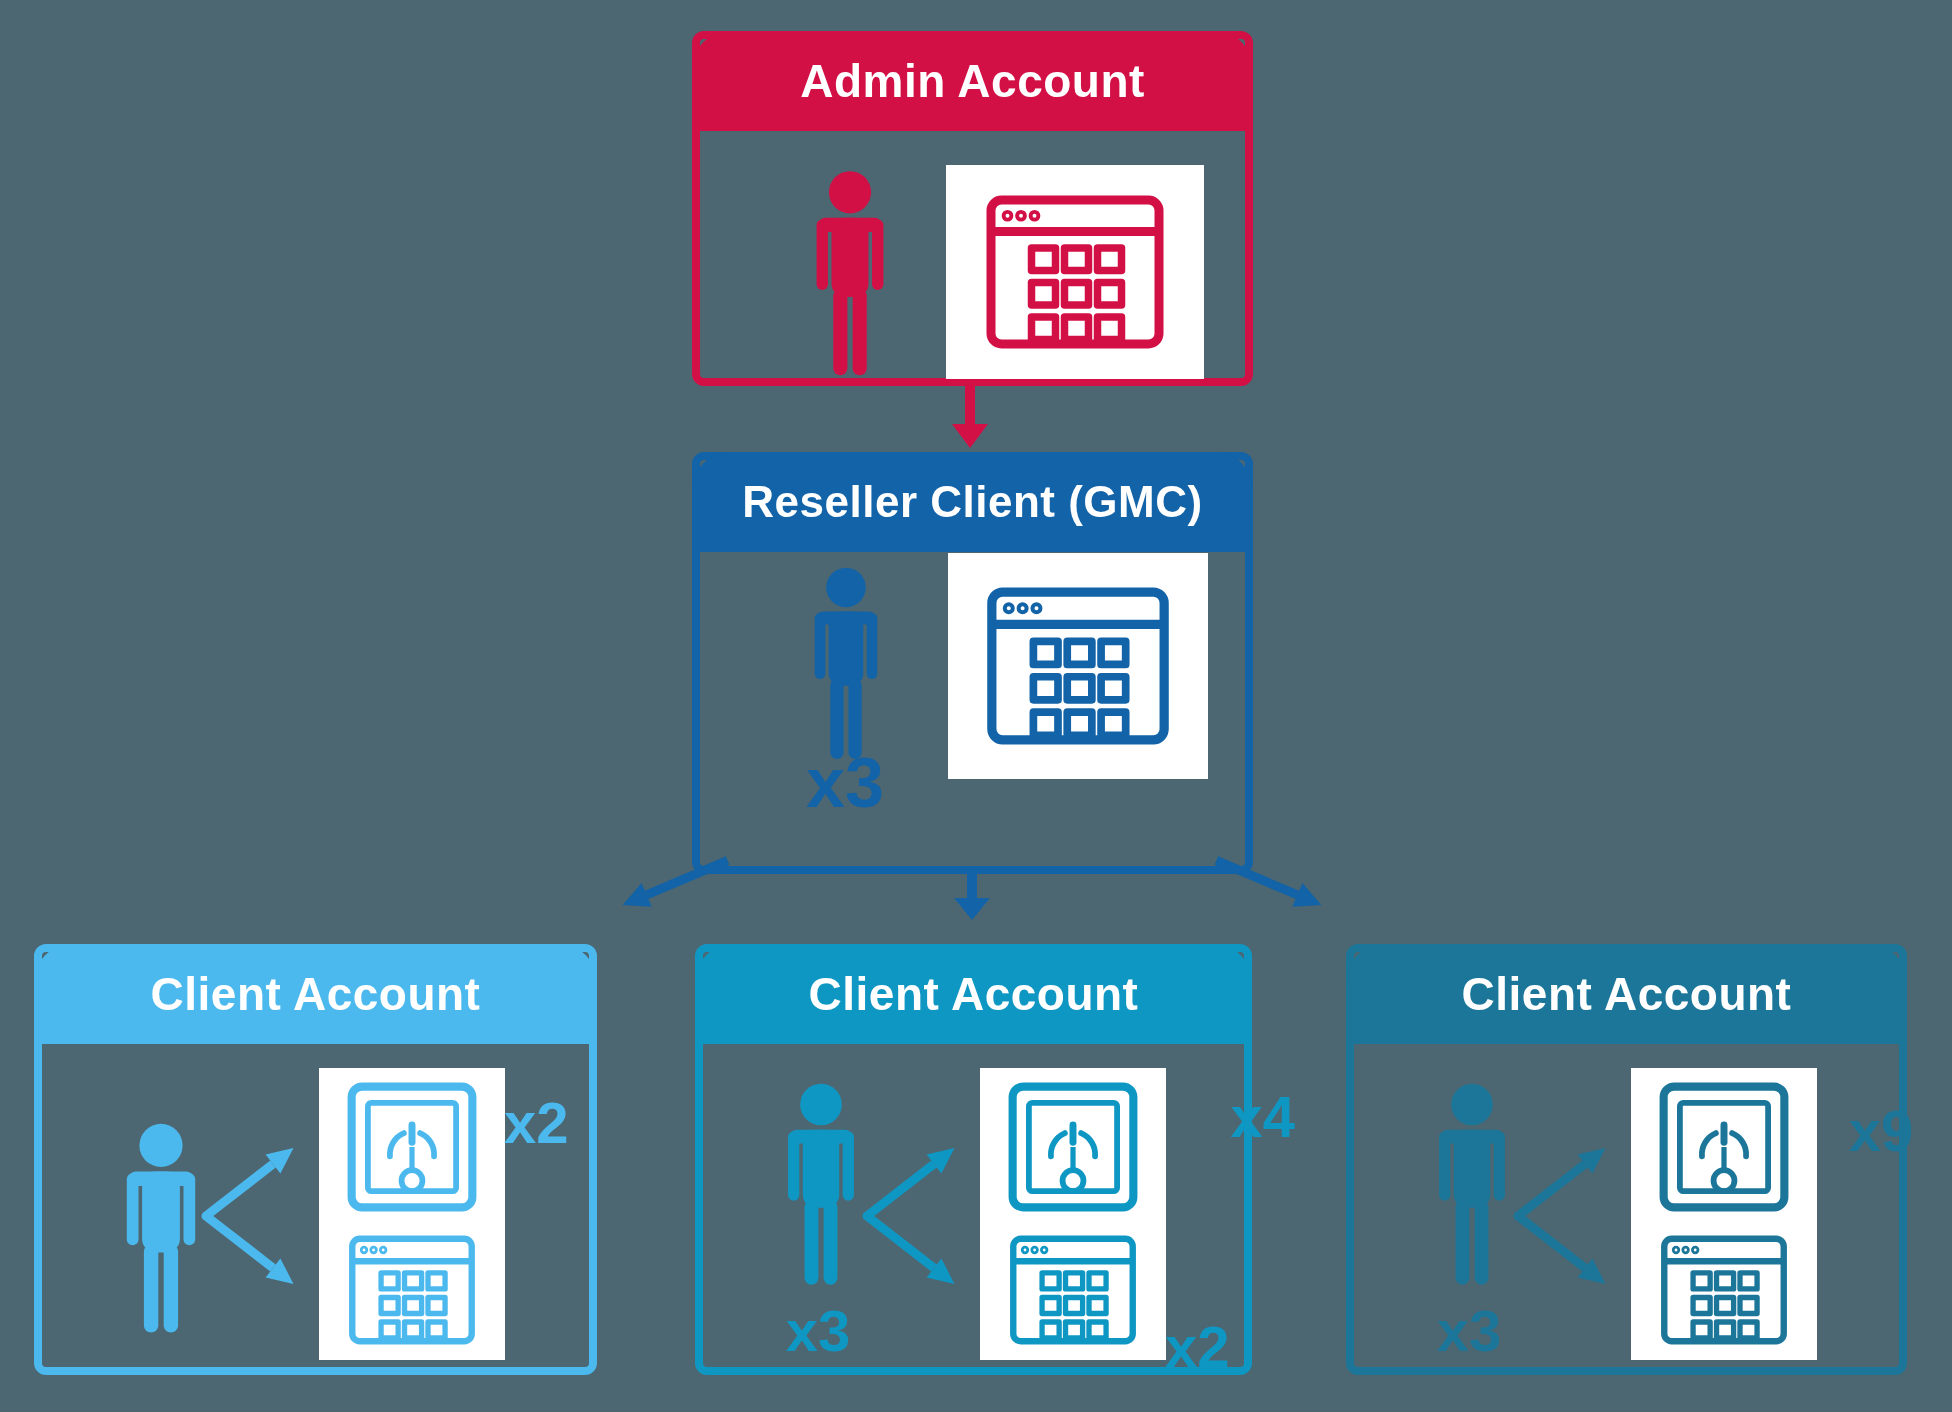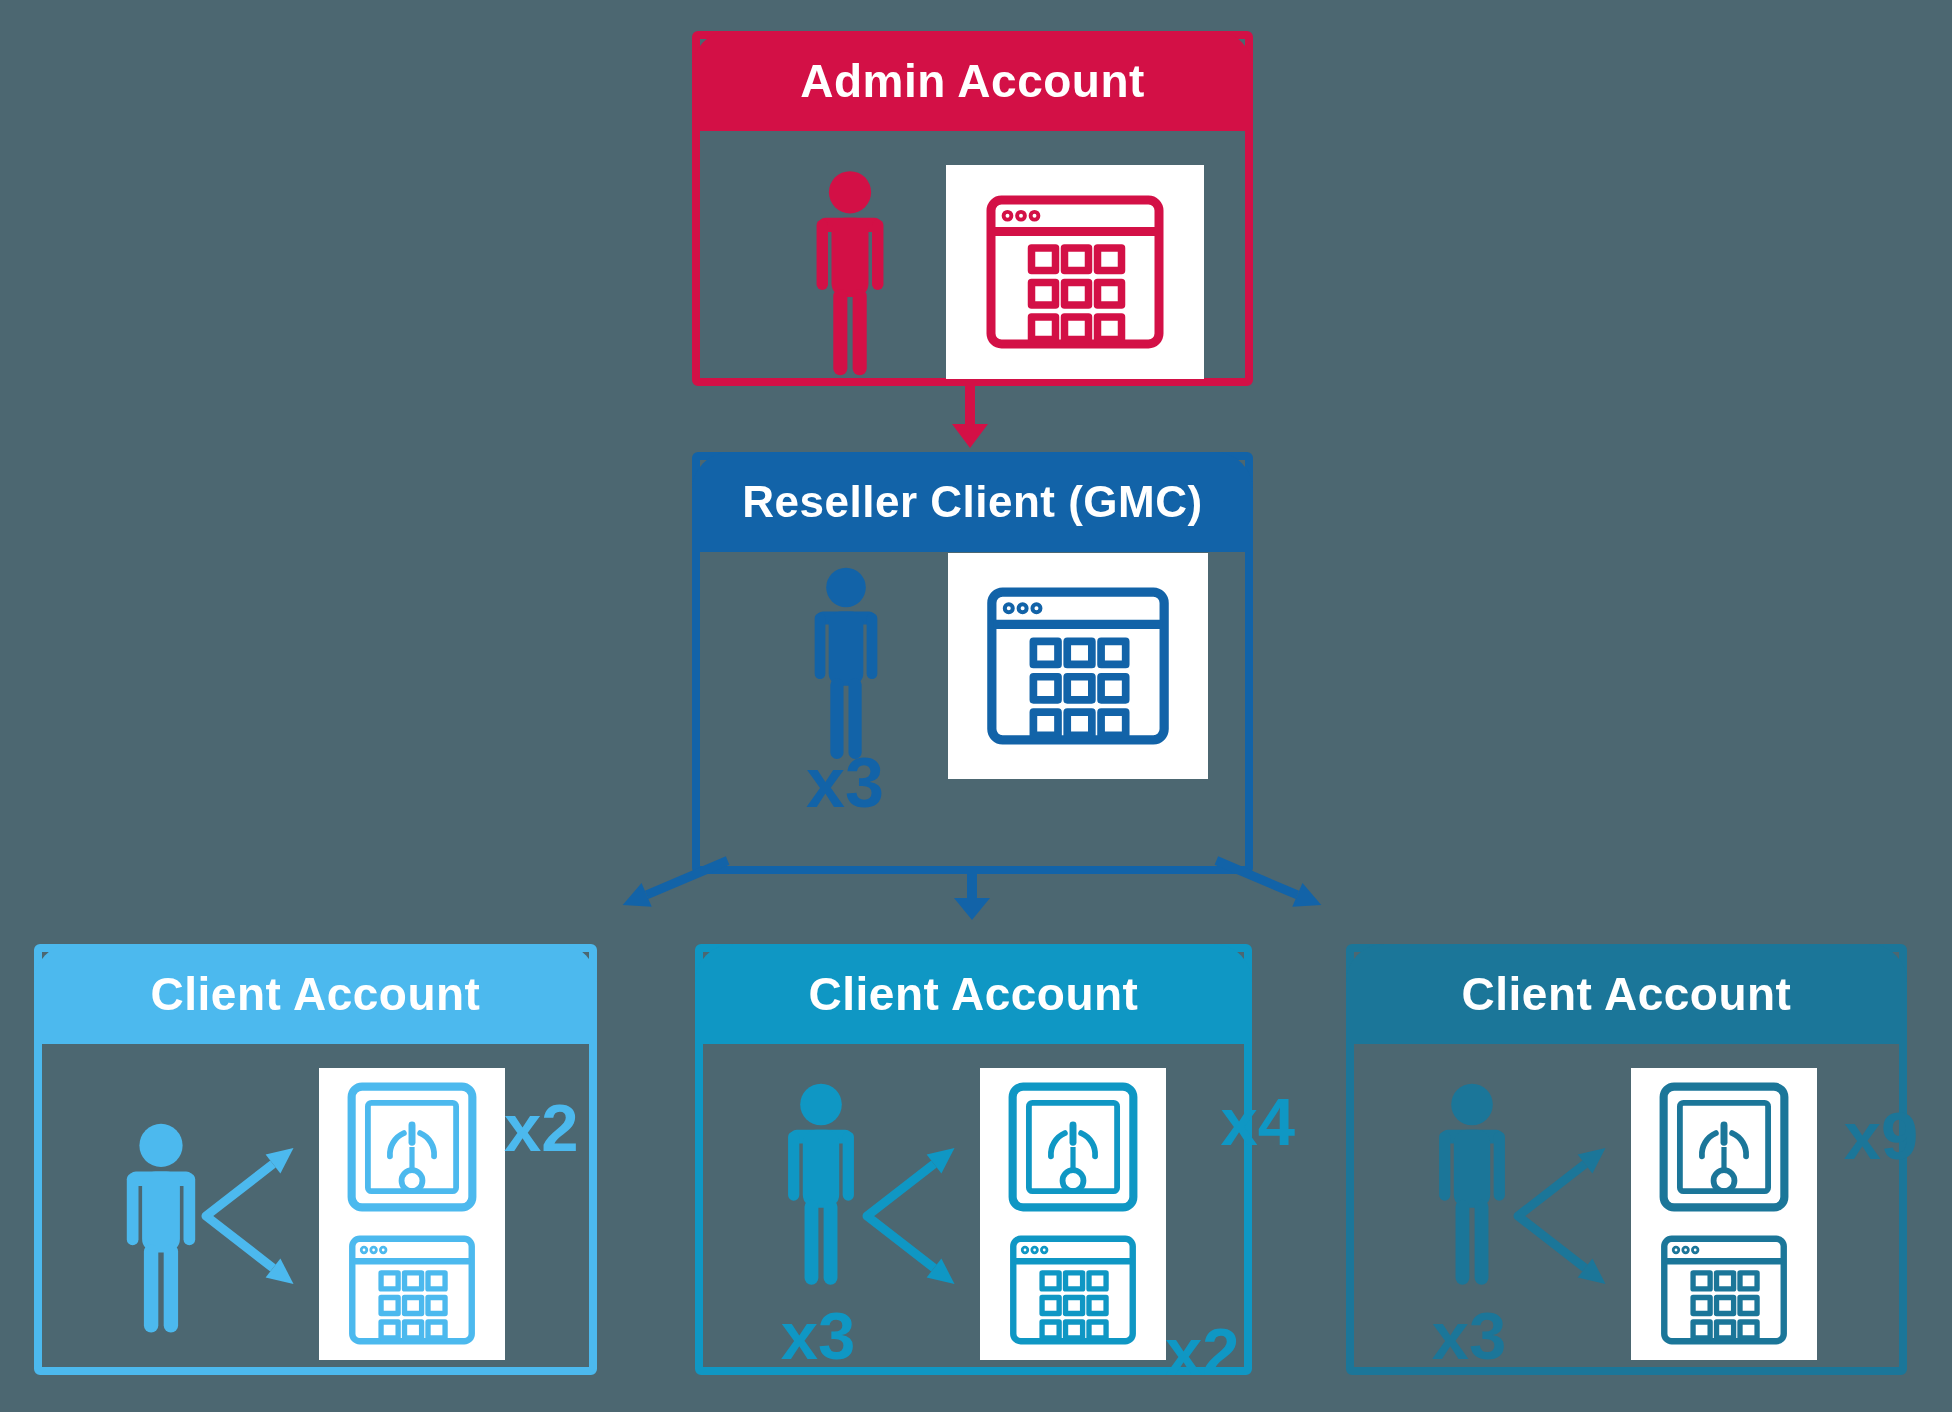--- a/index.html
+++ b/index.html
@@ -15,21 +15,21 @@
   
   .t-admin{--c:var(--c-admin,#D31046);}
   .t-reseller{--c:var(--c-reseller,#1263A8);}
   .t-c1{--c:var(--c-client_left,#4CB9EE);}
   .t-c2{--c:var(--c-client_middle,#0F97C4);}
   .t-c3{--c:var(--c-client_right,#1B7699);}
 
   .acct{
     position:absolute;
     border:8px solid var(--c);
-    border-radius:6px;
+    border-radius:12px;
     box-sizing:border-box;
   }
   .hd{
     position:absolute;left:-8px;top:-8px;right:-8px;height:100px;
     background:var(--c);
     border-radius:38px 38px 0 0;
     display:flex;align-items:center;justify-content:center;
   }
   .hd span{
     color:#FFFFFF;font-weight:700;font-size:46px;letter-spacing:0.5px;
@@ -39,21 +39,21 @@
 
   .icon{position:absolute;color:var(--c);display:block;}
   .card{
     position:absolute;background:var(--c-card,#FFFFFF);
     display:flex;flex-direction:column;align-items:center;justify-content:center;
   }
   .card.two{justify-content:space-between;padding:14px 0;box-sizing:border-box;}
   .card .icon{position:static;}
 
   .mult{
-    position:absolute;font-weight:700;font-size:67px;line-height:1;
+    position:absolute;font-weight:700;font-size:58px;line-height:1;
     color:var(--c);text-align:center;
   }
   .mult.sm{font-size:70px;}
 
   .arrow{position:absolute;color:var(--c-reseller,#1263A8);}
   .arrow.red{color:var(--c-admin,#D31046);}
 </style>
 </head>
 <body style="background: rgb(76, 103, 113);">
 

